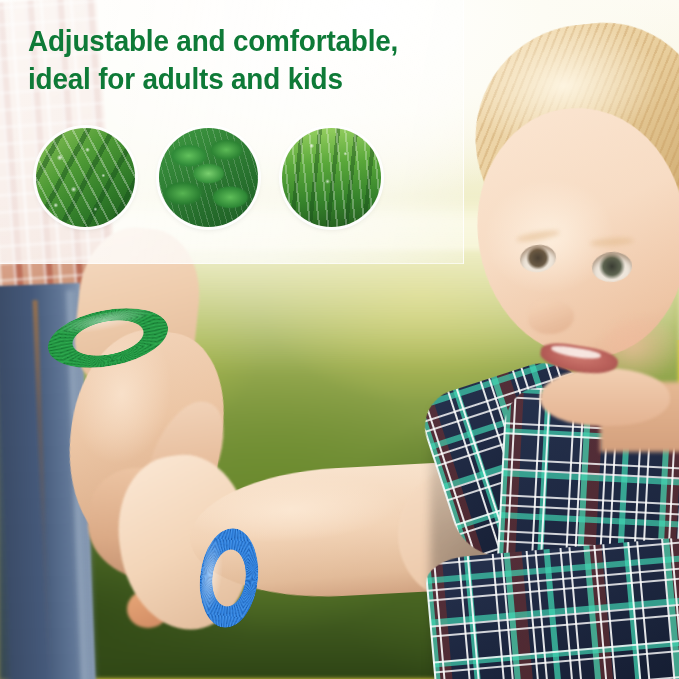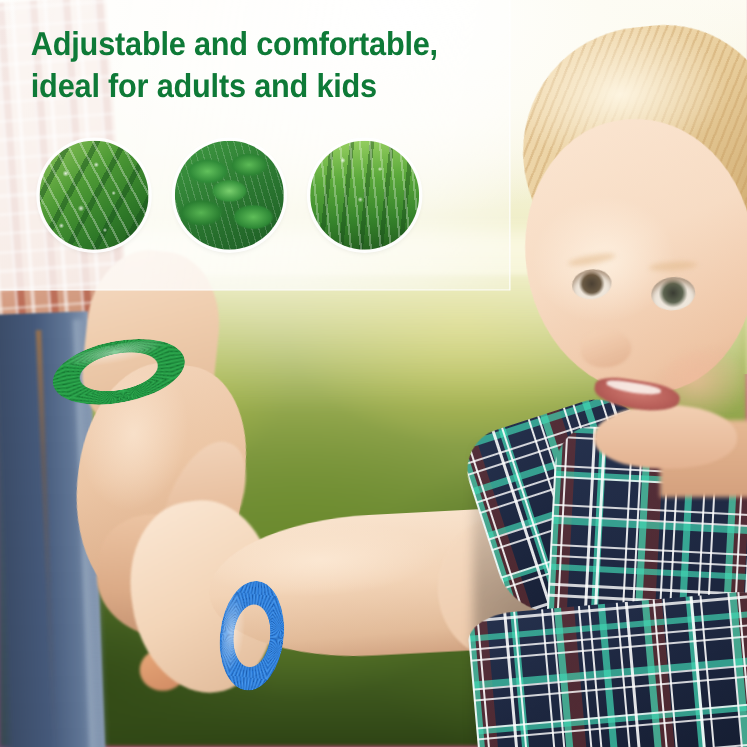--- a/index.html
+++ b/index.html
@@ -9,21 +9,21 @@
   }
   body {
     font-family: "Liberation Sans", sans-serif;
   }
 
   #ad { 
     position: relative;
     width: 679px;
     height: 679px;
     overflow: hidden;
-    background: #ec4899;
+    background: #fde047;
   }
 
   
   .photo { position:absolute; inset:0; overflow:hidden; }
 
   
   .bg-sky {
     position:absolute; left:0; top:0; width:679px; height:340px;
     background:
       radial-gradient(ellipse 420px 240px at 54% 4%, #ffffff 0%, #fdfcf4 42%, rgba(250,247,226,0) 76%),

